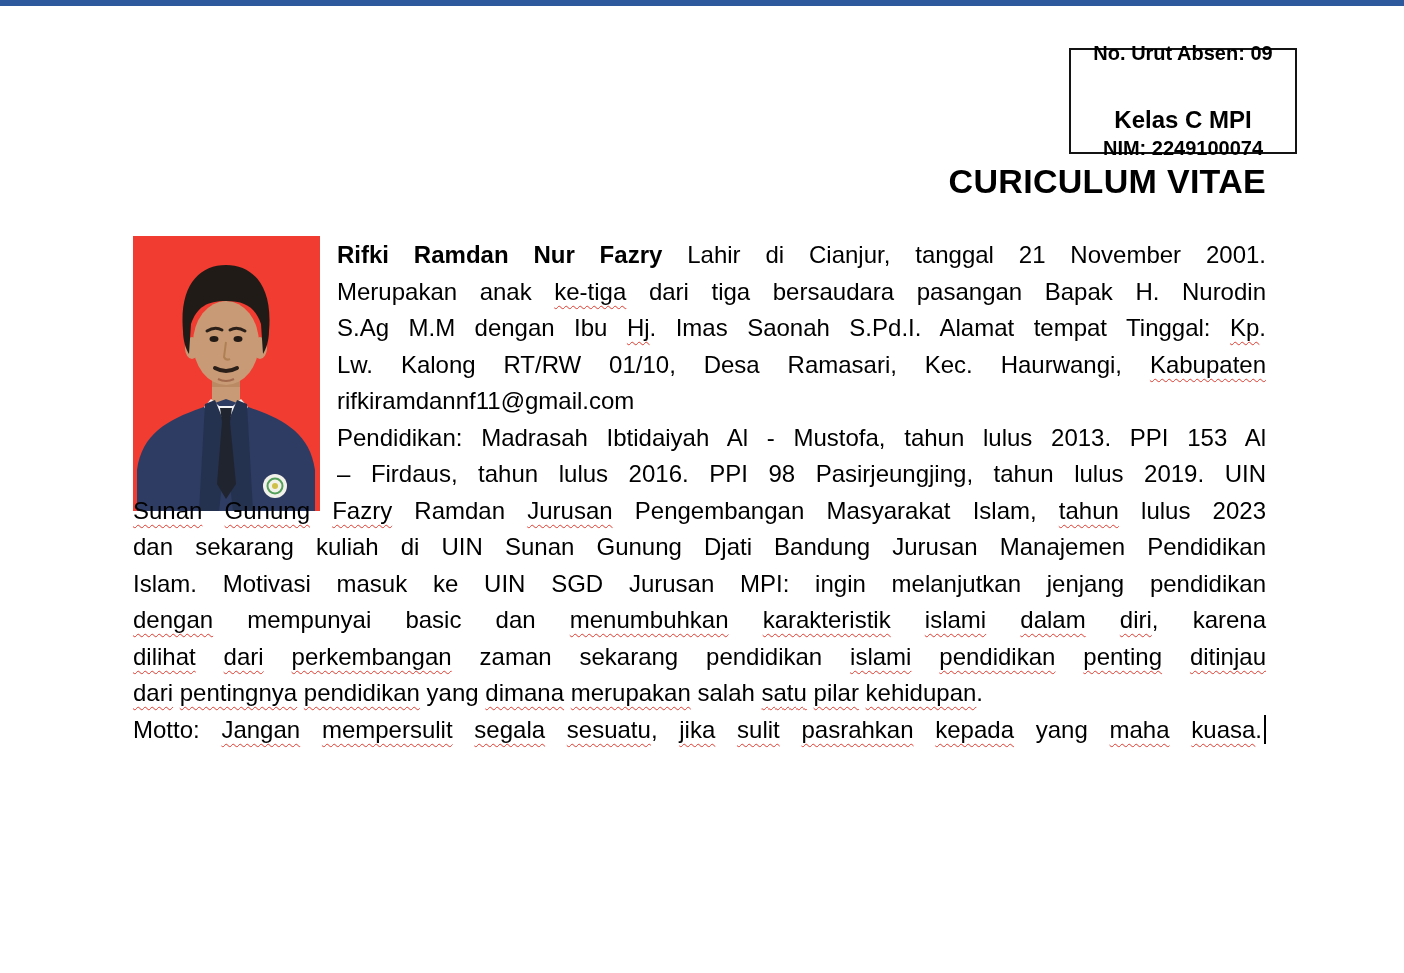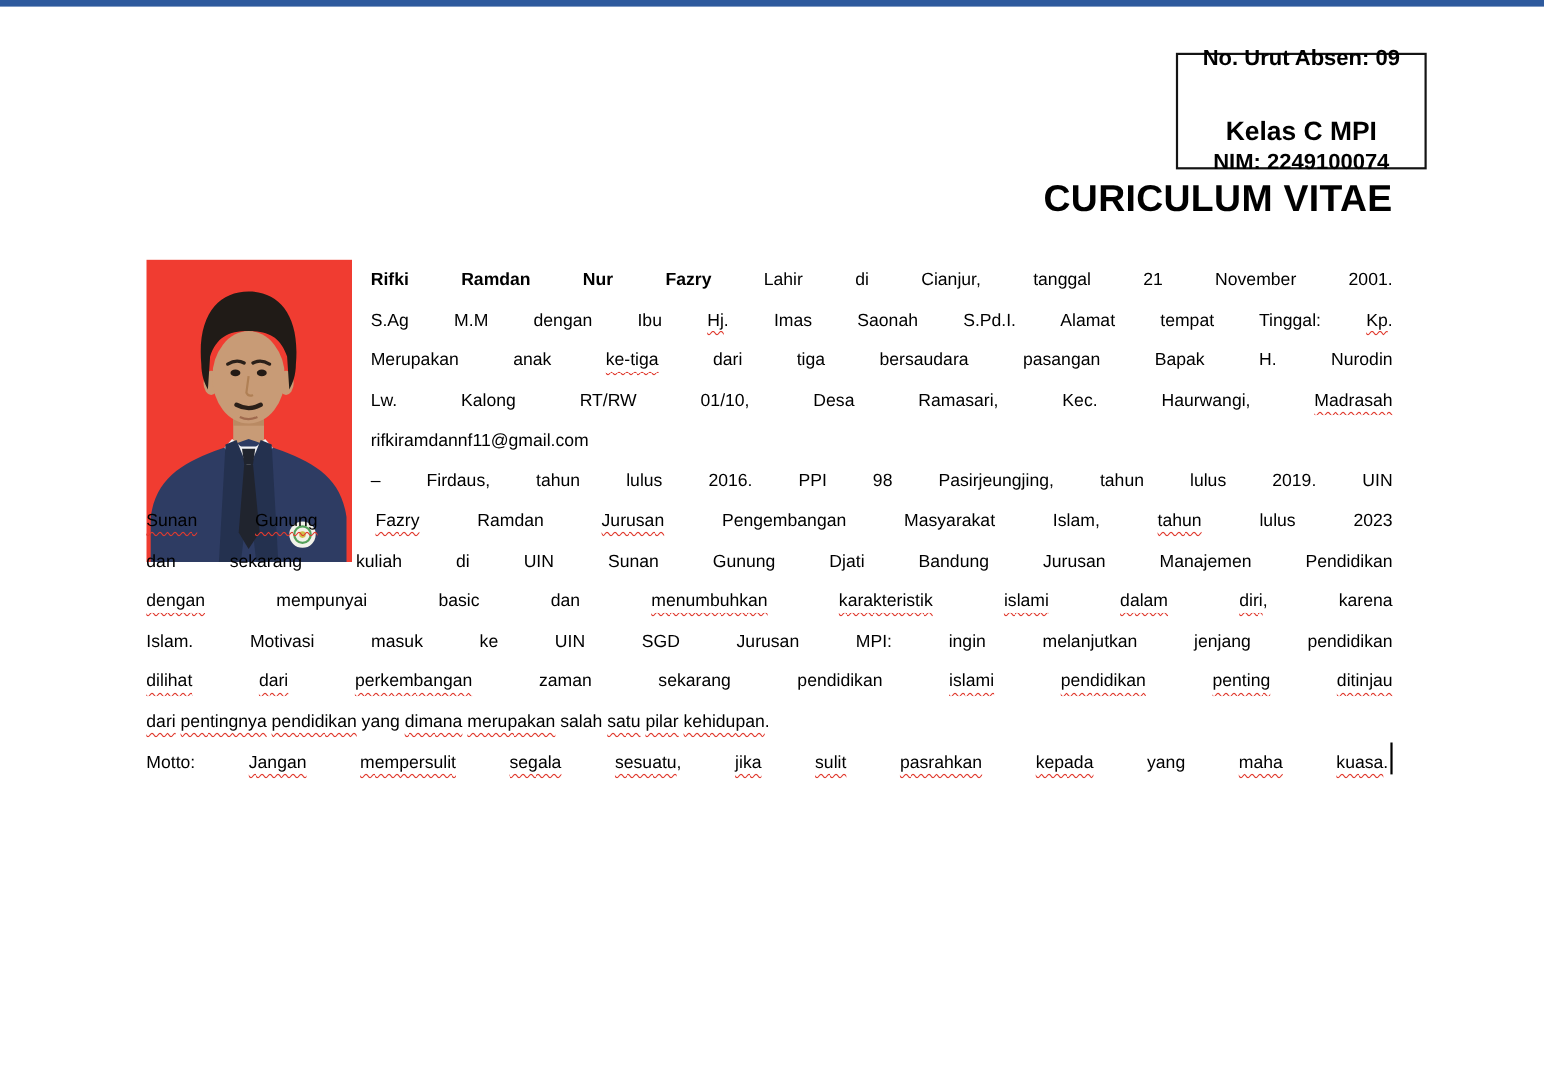--- a/index.html
+++ b/index.html
@@ -25,21 +25,21 @@
     letter-spacing:0.3px; margin:0;
   }
 
   .photo {
     position:absolute; left:133px; top:236px; width:187px; height:275px;
   }
   .photo svg { display:block; }
 
   .body-text {
     position:absolute; left:133px; top:237px; width:1133px;
-    font-size:16px; line-height:36.5px; color:#000;
+    font-size:24px; line-height:36.5px; color:#000;
   }
   .line { height:36.5px; overflow:visible; }
   .line.just { text-align:justify; text-align-last:justify; }
   .line.indent { margin-left:204px; }
   .bold { font-weight:bold; }
   .sp {
     text-decoration-line:underline;
     text-decoration-style:wavy;
     text-decoration-color:var(--c-squiggle);
     text-decoration-thickness:1.2px;
@@ -101,27 +101,28 @@
       <polygon points="89,186 97,186 103,248 93,263 84,248" fill="var(--c-tie)"></polygon>
 
       <circle cx="142" cy="250" r="12" fill="var(--c-badge)"></circle>
       <circle cx="142" cy="250" r="7.5" fill="none" stroke="var(--c-badge_ring)" stroke-width="2"></circle>
       <circle cx="142" cy="250" r="3" fill="var(--c-badge_core)"></circle>
     </svg>
   </div>
 
   <div class="body-text">
       <div class="line indent just"><span class="bold">Rifki Ramdan Nur Fazry</span><span> Lahir di Cianjur, tanggal 21 November 2001.</span></div>
+      <div class="line indent just"><span>Merupakan anak </span><span class="sp">ke-tiga</span><span> dari tiga bersaudara pasangan Bapak H. Nurodin</span></div>
       <div class="line indent just"><span>S.Ag M.M dengan Ibu </span><span class="sp">Hj</span><span>. Imas Saonah S.Pd.I. Alamat tempat Tinggal: </span><span class="sp">Kp</span><span>.</span></div>
-      <div class="line indent just"><span>Merupakan anak </span><span class="sp">ke-tiga</span><span> dari tiga bersaudara pasangan Bapak H. Nurodin</span></div>
-      <div class="line indent just"><span>Lw. Kalong RT/RW 01/10, Desa Ramasari, Kec. Haurwangi, </span><span class="sp">Madrasah</span></div>
+      <div class="line indent just"><span>Lw. Kalong RT/RW 01/10, Desa Ramasari, Kec. Haurwangi, </span><span class="sp">Kabupaten</span></div>
       <div class="line indent"><span>rifkiramdannf11@gmail.com</span></div>
+      <div class="line indent just"><span>Pendidikan: Madrasah Ibtidaiyah Al - Mustofa, tahun lulus 2013. PPI 153 Al</span></div>
       <div class="line indent just"><span>– Firdaus, tahun lulus 2016. PPI 98 Pasirjeungjing, tahun lulus 2019. UIN</span></div>
       <div class="line just"><span class="sp">Sunan</span><span> </span><span class="sp">Gunung</span><span> </span><span class="sp">Fazry</span><span> Ramdan </span><span class="sp">Jurusan</span><span> Pengembangan Masyarakat Islam, </span><span class="sp">tahun</span><span> lulus 2023</span></div>
       <div class="line just"><span>dan sekarang kuliah di UIN Sunan Gunung Djati Bandung Jurusan Manajemen Pendidikan</span></div>
+      <div class="line just"><span>Islam. Motivasi masuk ke UIN SGD Jurusan MPI: ingin melanjutkan jenjang pendidikan</span></div>
       <div class="line just"><span class="sp">dengan</span><span> mempunyai basic dan </span><span class="sp">menumbuhkan</span><span> </span><span class="sp">karakteristik</span><span> </span><span class="sp">islami</span><span> </span><span class="sp">dalam</span><span> </span><span class="sp">diri</span><span>, karena</span></div>
-      <div class="line just"><span>Islam. Motivasi masuk ke UIN SGD Jurusan MPI: ingin melanjutkan jenjang pendidikan</span></div>
       <div class="line just"><span class="sp">dilihat</span><span> </span><span class="sp">dari</span><span> </span><span class="sp">perkembangan</span><span> zaman sekarang pendidikan </span><span class="sp">islami</span><span> </span><span class="sp">pendidikan</span><span> </span><span class="sp">penting</span><span> </span><span class="sp">ditinjau</span></div>
       <div class="line"><span class="sp">dari</span><span> </span><span class="sp">pentingnya</span><span> </span><span class="sp">pendidikan</span><span> yang </span><span class="sp">dimana</span><span> </span><span class="sp">merupakan</span><span> salah </span><span class="sp">satu</span><span> </span><span class="sp">pilar</span><span> </span><span class="sp">kehidupan</span><span>.</span></div>
       <div class="line just"><span>Motto: </span><span class="sp">Jangan</span><span> </span><span class="sp">mempersulit</span><span> </span><span class="sp">segala</span><span> </span><span class="sp">sesuatu</span><span>, </span><span class="sp">jika</span><span> </span><span class="sp">sulit</span><span> </span><span class="sp">pasrahkan</span><span> </span><span class="sp">kepada</span><span> yang </span><span class="sp">maha</span><span> </span><span class="sp">kuasa</span><span>.</span><span class="caret"></span></div>
     </div>
 
 </div>
 
 </body></html>

